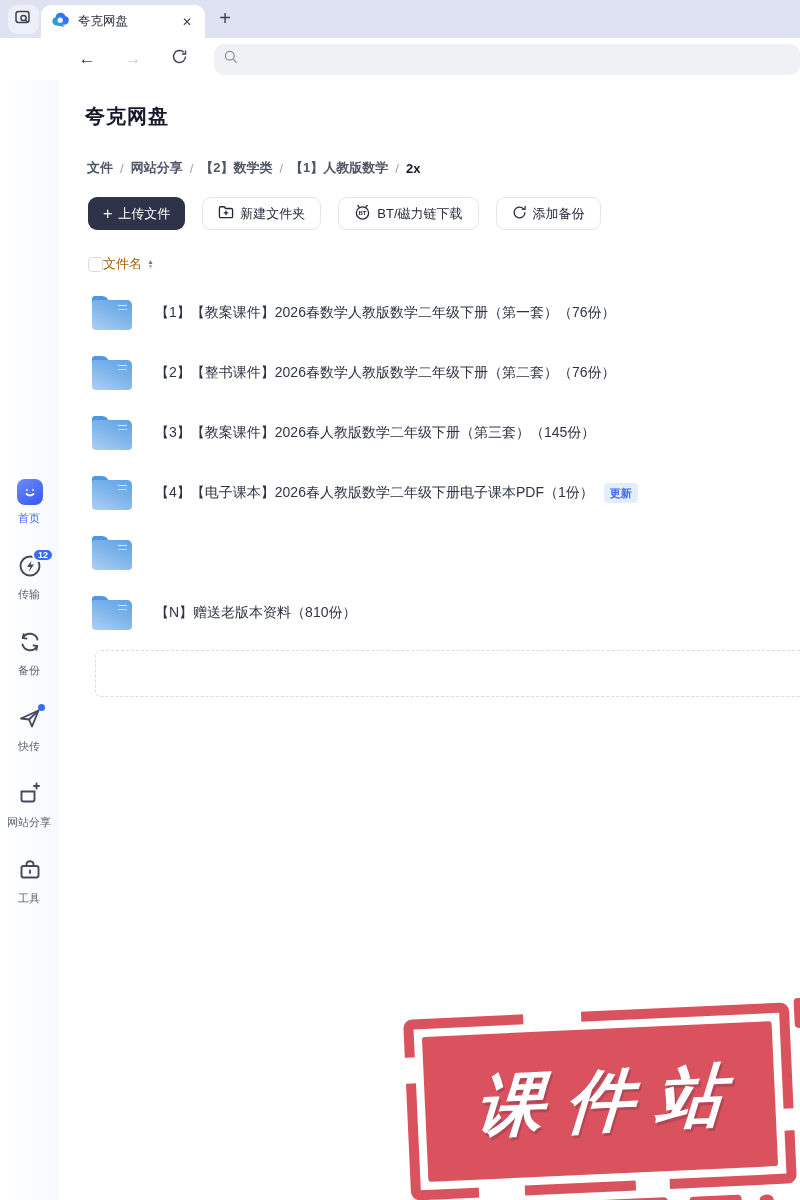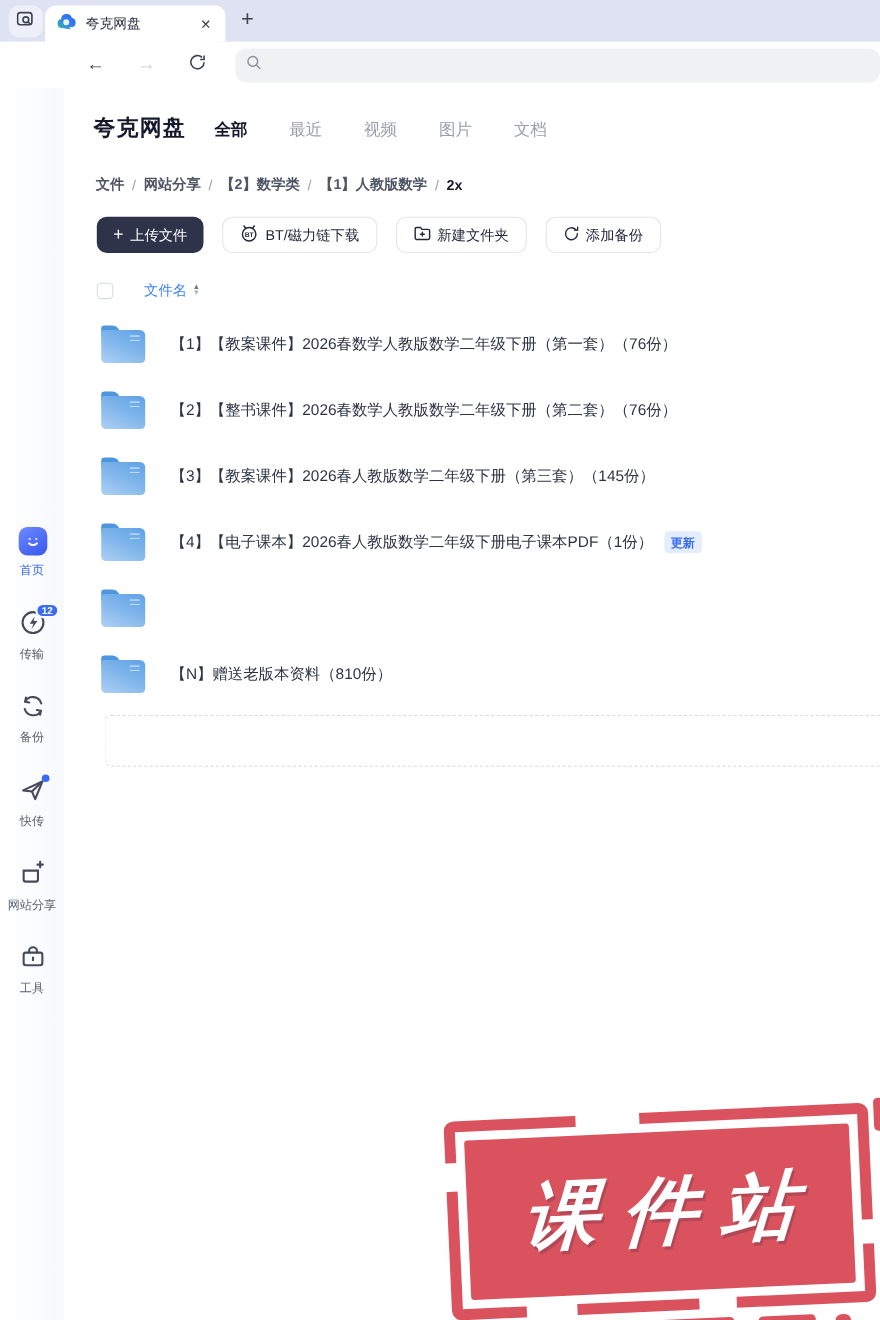--- a/index.html
+++ b/index.html
@@ -62,21 +62,21 @@
   .actions { position:absolute; left:88px; top:197px; display:flex; gap:17px; }
   .btn { height:33px; border-radius:9px; display:flex; align-items:center; gap:6px; padding:0 15px;
          font-size:13px; cursor:pointer; background:#fff; border:1px solid #e4e6eb; color:#23283a; }
   .btn.primary { background:#2f3349; border:none; color:#fff; }
   .btn .plus { font-size:16px; font-weight:400; line-height:1; }
   .btn svg { flex:none; }
 
   
   .list-head { position:absolute; left:88px; top:255px; display:flex; align-items:center; }
   .chk { width:15px; height:15px; border:1.5px solid #d7dbe2; border-radius:4px; background:#fff; cursor:pointer; }
-  .col-name { margin-left:28px; font-size:13px; color:#3b82f6; cursor:pointer; }
+  .col-name { margin-left:0; font-size:13px; color:#a16207; cursor:pointer; }
   .sorter { display:inline-flex; flex-direction:column; margin-left:5px; vertical-align:1px; cursor:pointer; }
   .sorter span { font-size:7px; line-height:5px; color:#707784; }
   .sorter span:last-child { color:#b4bac4; }
 
   .rows { position:absolute; left:0; top:283px; width:800px; }
   .frow { height:60px; display:flex; align-items:center; padding-left:92px; cursor:pointer; }
   .folder { position:relative; width:40px; height:34px; flex:none; margin-right:23px; }
   .folder .f-tab { position:absolute; left:0; top:0; width:17px; height:9px; border-radius:3px 7px 0 0;
                    background:#4f96e0; }
   .folder .f-body { position:absolute; left:0; top:4px; width:40px; height:30px; border-radius:3px 5px 4px 4px;
@@ -239,27 +239,20 @@
           </svg>
         </span>
           </span>
         <span class="side-label">工具</span>
       </div>
     </div>
   </div>
 
   <div class="page-head">
     <span class="app-title">夸克网盘</span>
-    <div class="view-tabs">
-      <span class="view-tab active">全部</span>
-      <span class="view-tab">最近</span>
-      <span class="view-tab">视频</span>
-      <span class="view-tab">图片</span>
-      <span class="view-tab">文档</span>
-    </div>
   </div>
 
   <div class="crumbs">
     <span class="crumb">文件</span>
     <span class="crumb-sep">/</span>
     <span class="crumb">网站分享</span>
     <span class="crumb-sep">/</span>
     <span class="crumb">【2】数学类</span>
     <span class="crumb-sep">/</span>
     <span class="crumb">【1】人教版数学</span>
@@ -267,36 +260,36 @@
     <span class="crumb current">2x</span>
   </div>
 
   <div class="actions">
     <div class="btn primary">
       <span class="plus">+</span>
       <span>上传文件</span>
     </div>
     <div class="btn">
       <span>
+        <svg width="16" height="14" viewBox="0 0 18 16" fill="none" stroke="#23283a" stroke-width="1.5" stroke-linecap="round">
+          <path d="M1.5 3.5 a1.5 1.5 0 0 1 1.5-1.5 h4 l1.5 2 h6.5 a1.5 1.5 0 0 1 1.5 1.5 v7.5 a1.5 1.5 0 0 1-1.5 1.5 h-12 a1.5 1.5 0 0 1-1.5-1.5 z"></path>
+          <path d="M9 7 v4 M7 9 h4"></path>
+        </svg>
+      </span>
+      <span>新建文件夹</span>
+    </div>
+    <div class="btn">
+      <span>
         <svg width="17" height="16" viewBox="0 0 18 17" fill="none" stroke="#23283a" stroke-width="1.4">
           <circle cx="9" cy="9.5" r="6.5"></circle>
           <path d="M5.5 3.5 4 1.5 M12.5 3.5 14 1.5" stroke-linecap="round"></path>
           <text x="9" y="12" text-anchor="middle" font-size="6.5" font-weight="bold" fill="#23283a" stroke="none">BT</text>
         </svg>
       </span>
       <span>BT/磁力链下载</span>
-    </div>
-    <div class="btn">
-      <span>
-        <svg width="16" height="14" viewBox="0 0 18 16" fill="none" stroke="#23283a" stroke-width="1.5" stroke-linecap="round">
-          <path d="M1.5 3.5 a1.5 1.5 0 0 1 1.5-1.5 h4 l1.5 2 h6.5 a1.5 1.5 0 0 1 1.5 1.5 v7.5 a1.5 1.5 0 0 1-1.5 1.5 h-12 a1.5 1.5 0 0 1-1.5-1.5 z"></path>
-          <path d="M9 7 v4 M7 9 h4"></path>
-        </svg>
-      </span>
-      <span>新建文件夹</span>
     </div>
     <div class="btn">
       <span>
         <svg width="15" height="15" viewBox="0 0 18 18" fill="none" stroke="#23283a" stroke-width="1.5" stroke-linecap="round">
           <path d="M15.5 9 a6.5 6.5 0 1 1-1.9-4.6"></path>
           <path d="M15.8 1.8 15.6 5.2 12.2 5" fill="none"></path>
         </svg>
       </span>
       <span>添加备份</span>
     </div>

